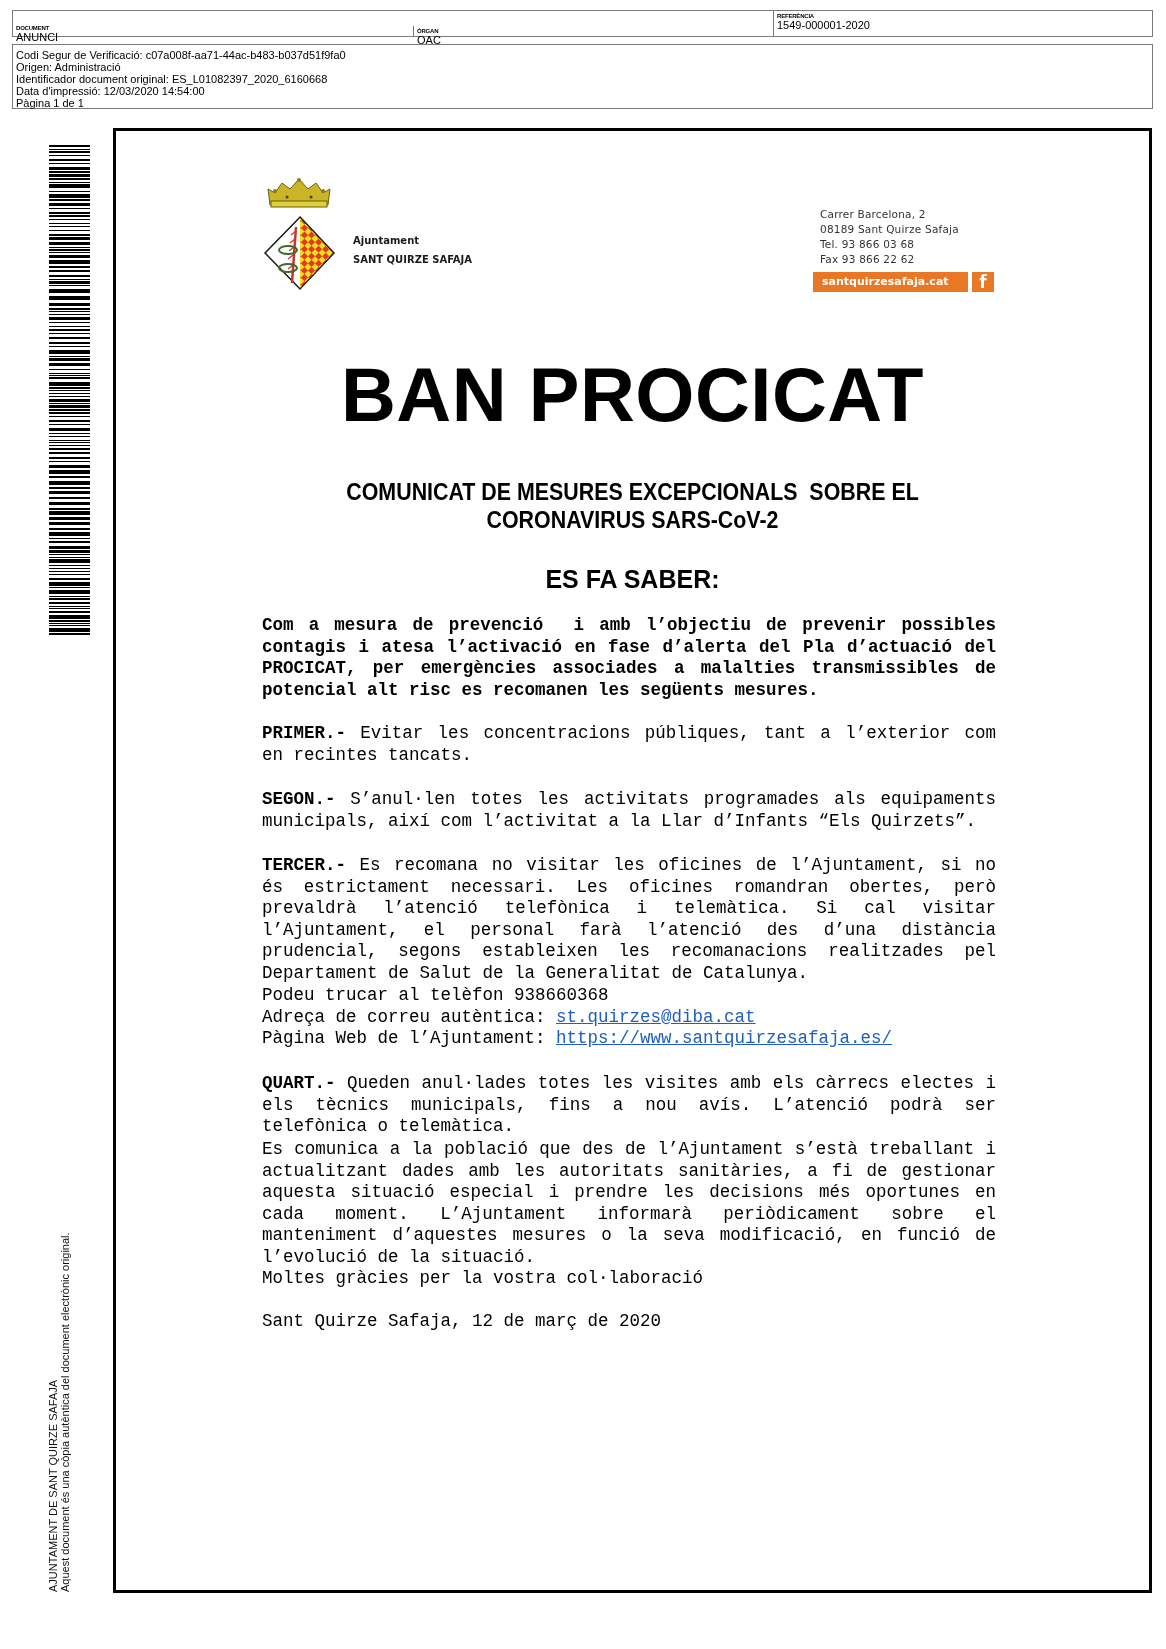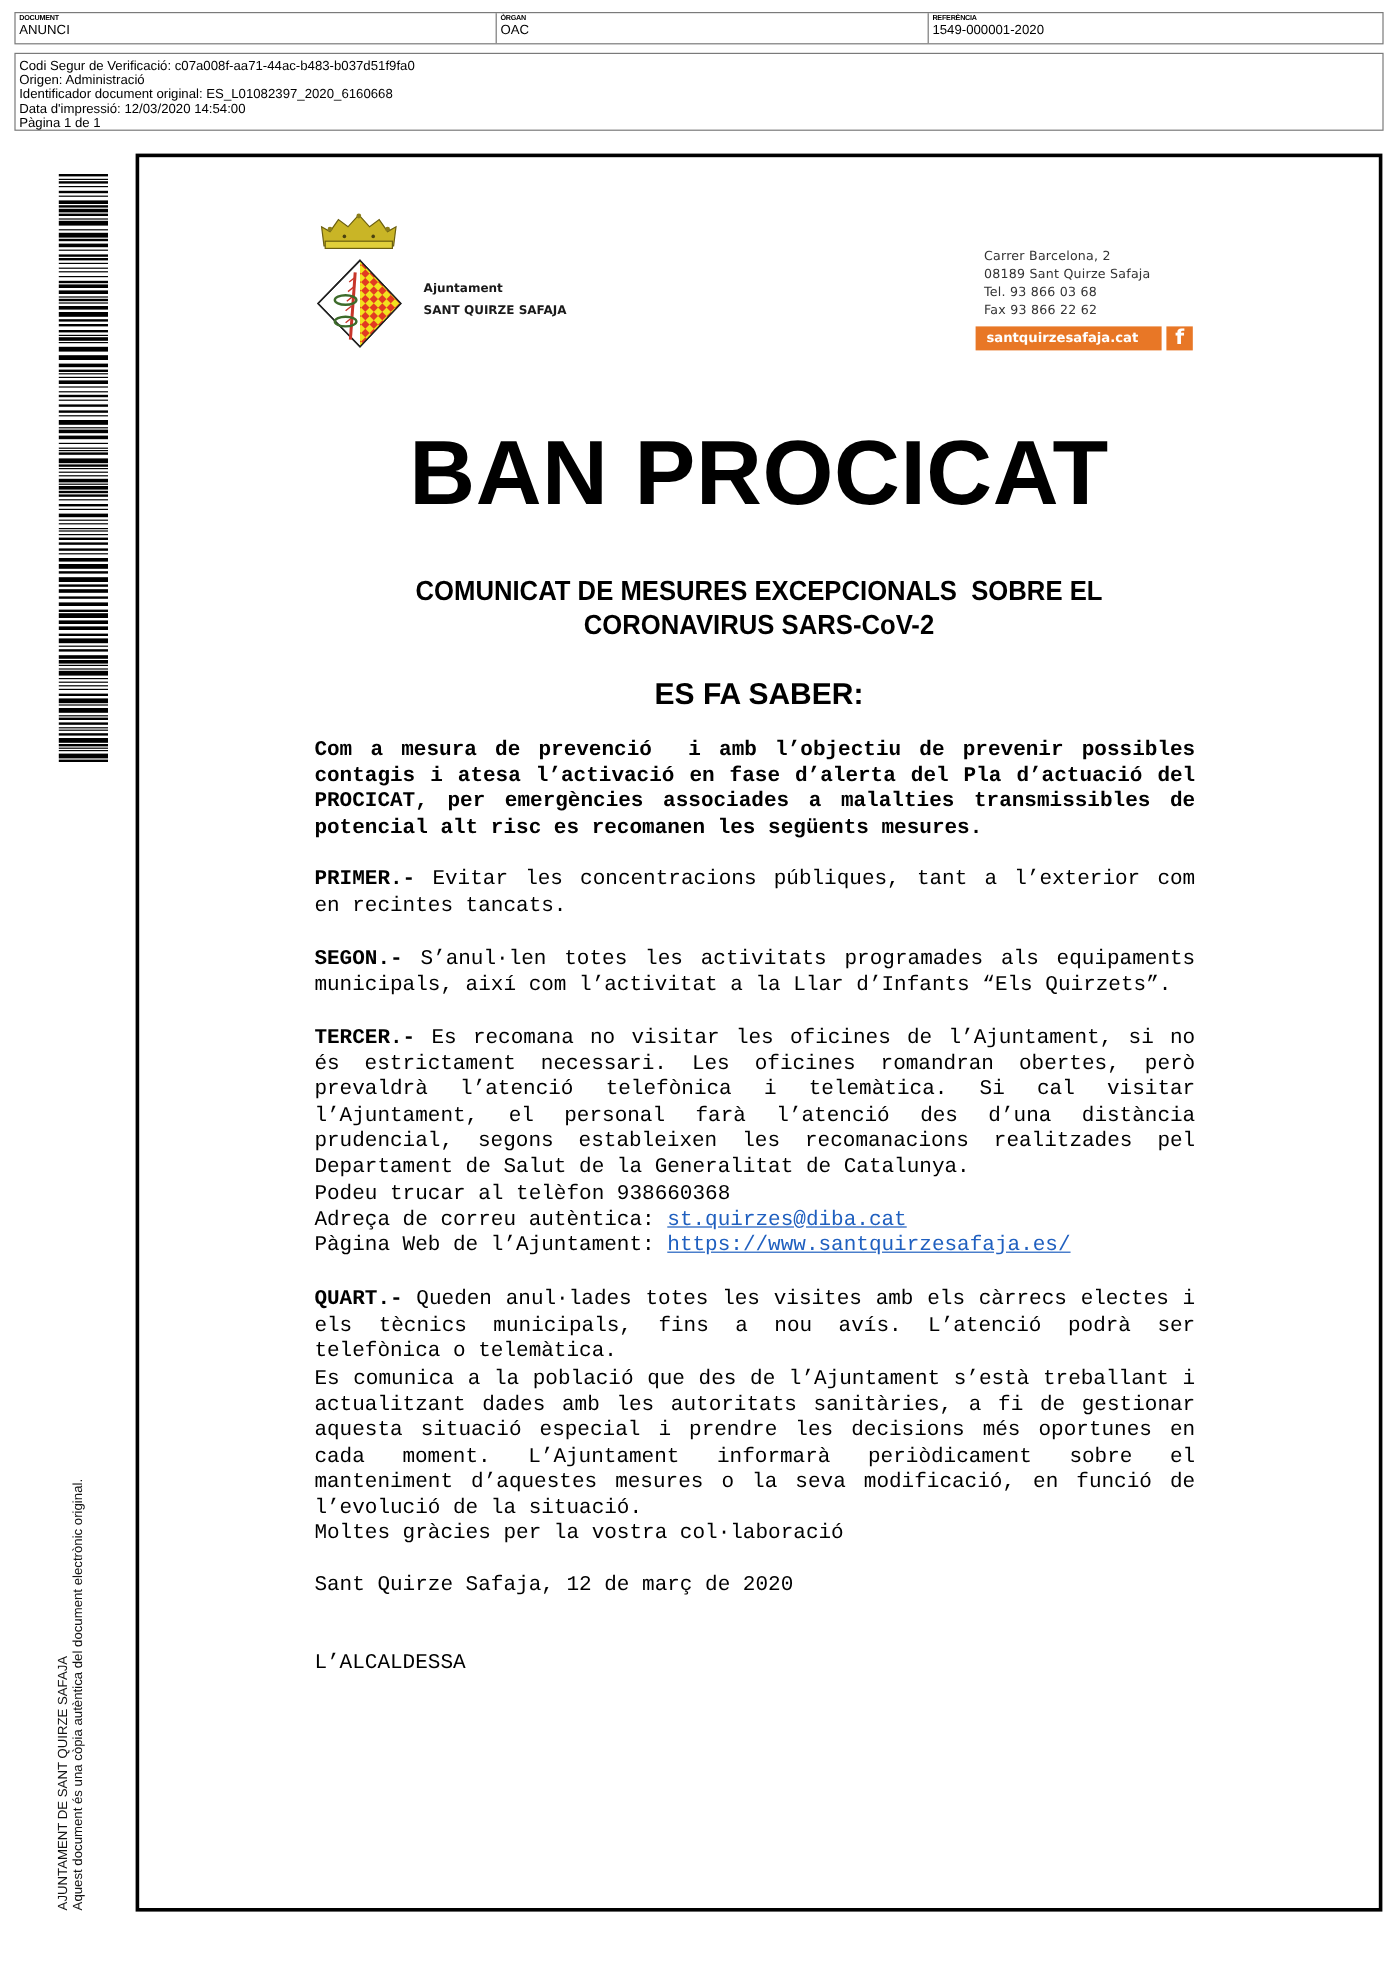--- a/index.html
+++ b/index.html
@@ -90,25 +90,25 @@
   .p-date { top: 1311px; }
   .p-sign { top: 1376px; text-align: left; }
   .lbl { font-weight: bold; }
   .link { color: #1f5fbf; text-decoration: underline; }
   .line { display: block; }
 </style>
 </head>
 <body>
 
 <div class="hdr-box hdr-row1">
-  <div class="hdr-cell" style="left:0;width:400px;">
+  <div class="hdr-cell" style="left:0;width:400px;margin-top:12px;">
     <span class="hdr-label">DOCUMENT</span>
     <span class="hdr-value">ANUNCI</span>
   </div>
-  <div class="hdr-cell sep" style="left:400px;width:360px;">
+  <div class="hdr-cell sep" style="left:400px;width:360px;margin-top:15px;">
     <span class="hdr-label">ÒRGAN</span>
     <span class="hdr-value">OAC</span>
   </div>
   <div class="hdr-cell sep" style="left:760px;right:0;">
     <span class="hdr-label">REFERÈNCIA</span>
     <span class="hdr-value">1549-000001-2020</span>
   </div>
 </div>
 
 <div class="hdr-box hdr-row2">
@@ -334,14 +334,13 @@
 </div>
 
 <div class="body-text p-comunica">
   <p>Es comunica a la població que des de l’Ajuntament s’està treballant i actualitzant dades amb les autoritats sanitàries, a fi de gestionar aquesta situació especial i prendre les decisions més oportunes en cada moment. L’Ajuntament informarà periòdicament sobre el manteniment d’aquestes mesures o la seva modificació, en funció de l’evolució de la situació.</p>
 </div>
 
 <div class="body-text p-thanks">Moltes gràcies per la vostra col·laboració</div>
 <div class="body-text p-date">Sant Quirze Safaja, 12 de març de 2020</div>
 
 <div class="body-text p-sign">
-  <span class="line">L’ALCALDESSA</span>
 </div>
 
 </body></html>

